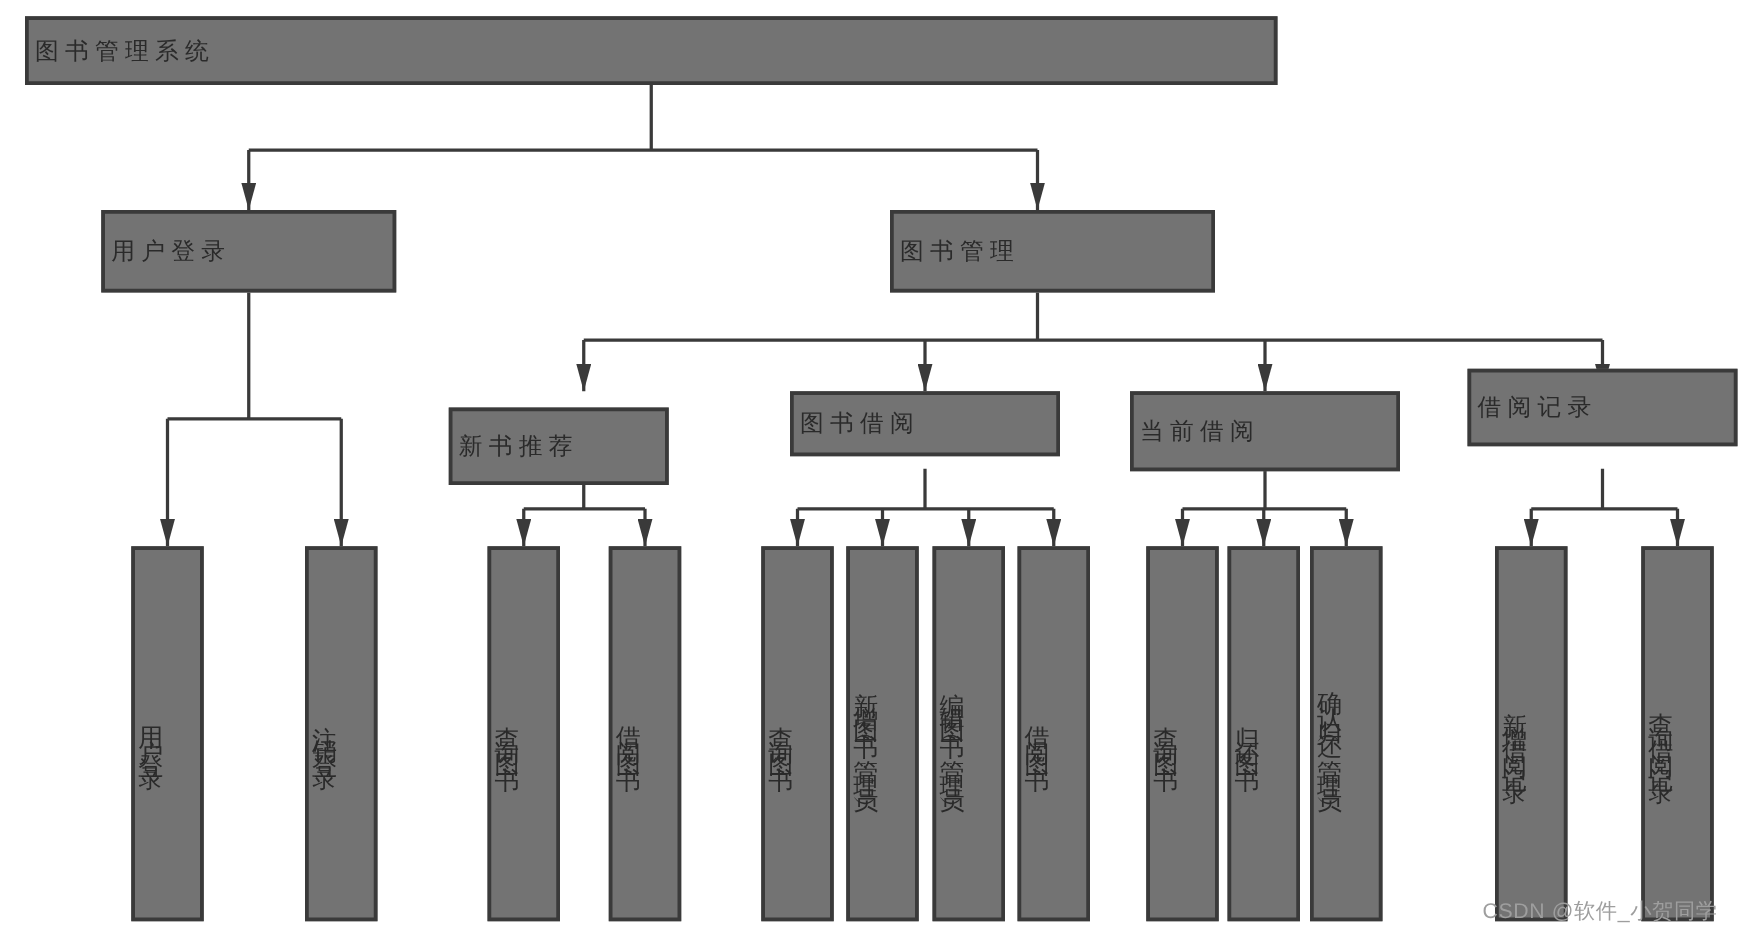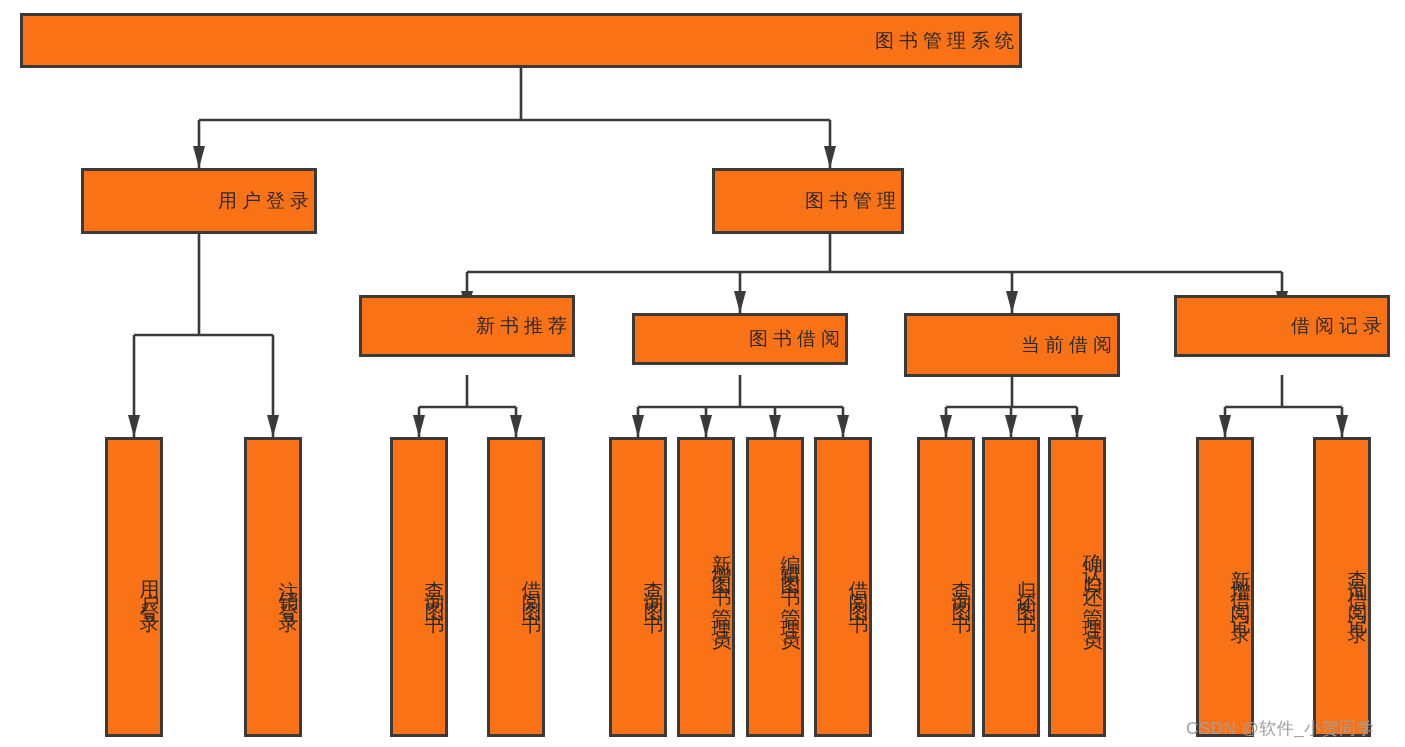--- a/index.html
+++ b/index.html
@@ -17,25 +17,26 @@
     overflow:hidden;
   }
   .connectors{
     position:absolute;left:0;top:0;width:1405px;height:747px;
     pointer-events:none;
   }
   .node{
     position:absolute;
     box-sizing:border-box;
     border:3px solid var(--line);
-    background:#f97316;
+    background:#737373;
     display:flex;
     align-items:center;
-    justify-content:flex-end;
+    justify-content:flex-start;
     color:var(--text);
+    font-family:Liberation Mono, monospace;
   }
   .node.h span{
     font-size:19px;
     letter-spacing:5px;
     text-indent:5px;
     white-space:nowrap;
   }
   .node.v span{
     writing-mode:vertical-rl;
     text-orientation:mixed;
@@ -93,24 +94,24 @@
       </g>
   </svg>
 
   <div id="node-layer">
       <div class="node h" style="left: 20px; top: 13px; width: 1002px; height: 55px;">
         <span>图书管理系统</span>
       </div>
       <div class="node h" style="left: 81px; top: 168px; width: 236px; height: 66px;">
         <span>用户登录</span>
       </div>
-      <div class="node h" style="left: 712px; top: 168px; width: 192px; height: 66px;">
+      <div class="node h" style="left: 712px; top: 168px; width: 260px; height: 66px;">
         <span>图书管理</span>
       </div>
-      <div class="node h" style="left: 359px; top: 295px; width: 216px; height: 62px;">
+      <div class="node h" style="left: 359px; top: 326px; width: 176px; height: 62px;">
         <span>新书推荐</span>
       </div>
       <div class="node h" style="left: 632px; top: 313px; width: 216px; height: 52px;">
         <span>图书借阅</span>
       </div>
       <div class="node h" style="left: 904px; top: 313px; width: 216px; height: 64px;">
         <span>当前借阅</span>
       </div>
       <div class="node h" style="left: 1174px; top: 295px; width: 216px; height: 62px;">
         <span>借阅记录</span>

